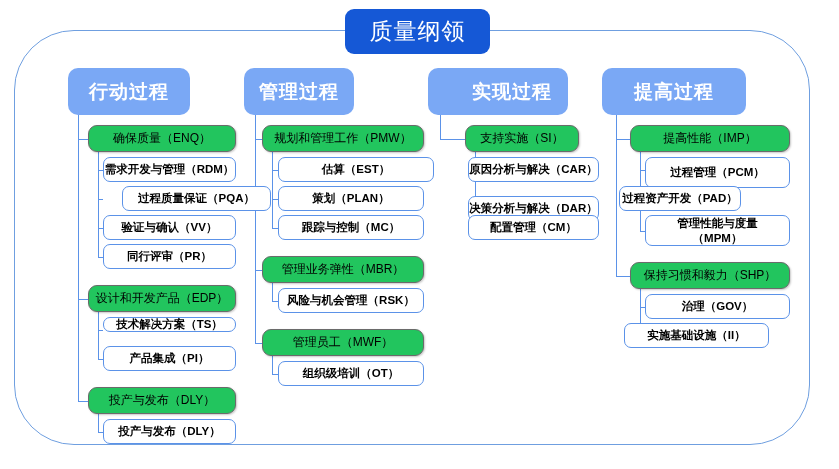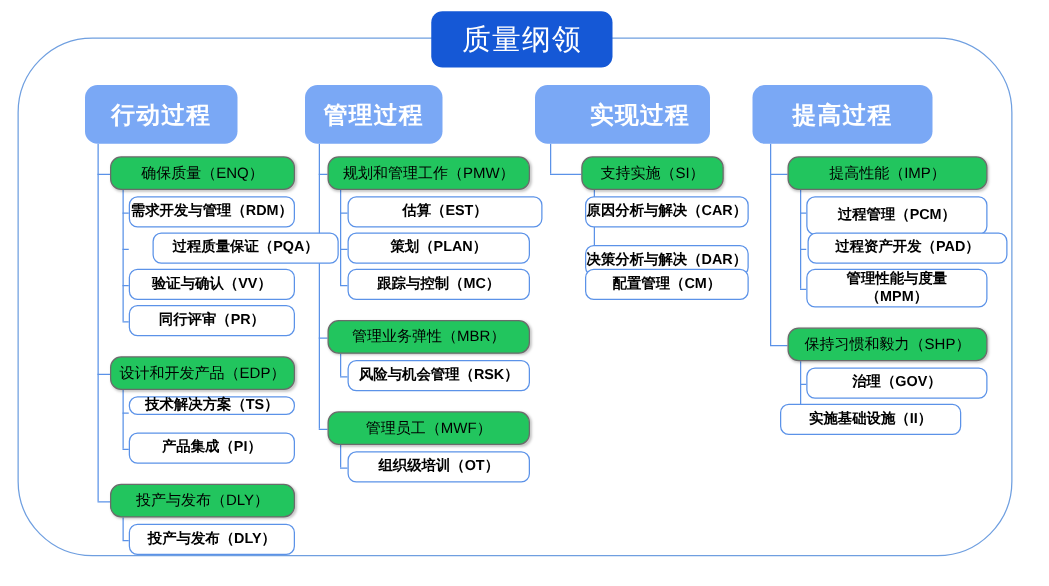--- a/index.html
+++ b/index.html
@@ -150,21 +150,21 @@
       <div class="leaf" style="left: 468px; top: 215px; width: 131px; height: 25px;">配置管理（CM）</div>
       <div class="vline" style="left: 475px; top: 152px; height: 75.5px;"></div>
       <div class="hline" style="left: 475px; top: 169.5px;"></div>
       <div class="hline" style="left: 475px; top: 198.5px;"></div>
       <div class="hline" style="left: 475px; top: 227.5px;"></div>
       <div class="vline" style="left: 440px; top: 115px; height: 23.5px;"></div>
       <div class="hline" style="left: 440px; top: 138.5px; width: 25px;"></div>
       <div class="col-head" style="left: 602px; top: 68px; width: 144px;">提高过程</div>
       <div class="grp" style="left: 630px; top: 125px; width: 160px; height: 27px;">提高性能（IMP）</div>
       <div class="leaf" style="left: 645px; top: 157px; width: 145px; height: 31px;">过程管理（PCM）</div>
-      <div class="leaf" style="left: 646px; top: 186px; width: 160px; height: 25px;">过程资产开发（PAD）</div>
+      <div class="leaf" style="left: 619px; top: 186px; width: 122px; height: 25px;">过程资产开发（PAD）</div>
       <div class="leaf" style="left: 645px; top: 215px; width: 145px; height: 31px; flex-direction: column;">
         <span style="display: block;">管理性能与度量</span>
         <span style="display: block;">（MPM）</span>
       </div>
       <div class="vline" style="left: 640px; top: 152px; height: 78.5px;"></div>
       <div class="hline" style="left: 640px; top: 169.5px; width: 5px;"></div>
       <div class="hline" style="left: 640px; top: 198.5px; width: 5px;"></div>
       <div class="hline" style="left: 640px; top: 230.5px; width: 5px;"></div>
       <div class="grp" style="left: 630px; top: 262px; width: 160px; height: 27px;">保持习惯和毅力（SHP）</div>
       <div class="leaf" style="left: 645px; top: 294px; width: 145px; height: 25px;">治理（GOV）</div>

